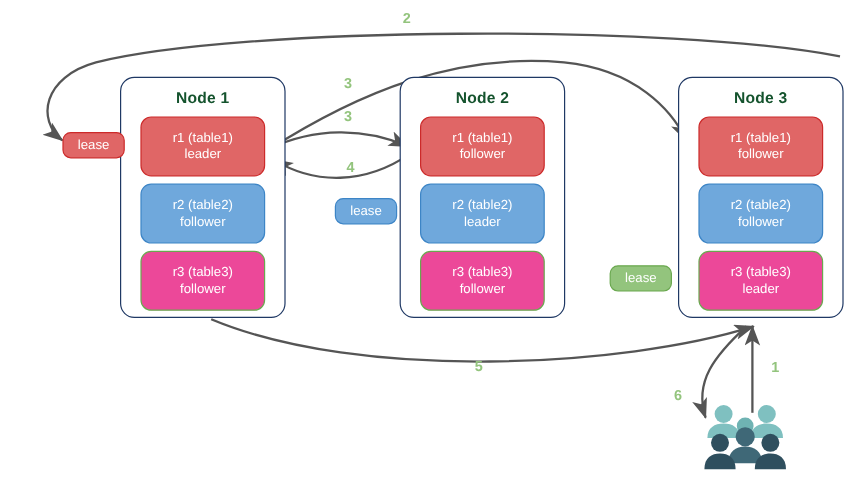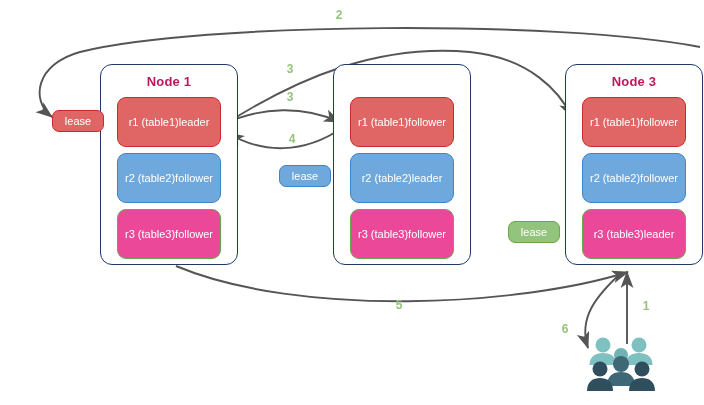--- a/index.html
+++ b/index.html
@@ -9,25 +9,25 @@
     overflow:hidden;position:relative;
   }
   #stage{position:absolute;inset:0;width:704px;height:405px;}
   svg.layer{position:absolute;left:0;top:0;width:704px;height:405px;overflow:visible;}
   .node-box{
     position:absolute;background:#ffffff;border:1.6px solid #1f3864;
     border-radius:12px;box-sizing:border-box;z-index:3;
   }
   .node-title{
     position:absolute;left:0;right:0;top:9px;text-align:center;
-    font-size:13px;font-weight:bold;color:#be185d;letter-spacing:.2px;
+    font-size:13px;font-weight:bold;color:#14532d;letter-spacing:.2px;
   }
   .replica{
     position:absolute;left:12%;width:76%;border-radius:9px;box-sizing:border-box;
-    display:flex;align-items:center;justify-content:center;
+    display:flex;flex-direction:column;align-items:center;justify-content:center;
     color:#ffffff;font-size:11px;line-height:14px;text-align:center;
   }
   .rep-r1{background:#e06666;border:1.6px solid #cc2a2a;}
   .rep-r2{background:#6fa8dc;border:1.6px solid #3d85c6;}
   .rep-r3{background:#ec4899;border:1.6px solid #6aa84f;}
   .lease{
     position:absolute;border-radius:7px;box-sizing:border-box;
     display:flex;align-items:center;justify-content:center;
     color:#ffffff;font-size:11px;z-index:4;
   }
@@ -77,20 +77,21 @@
       <span>r2 (table2)</span>
       <span>follower</span>
     </div>
     <div class="replica rep-r3" style="top:144px;height:50px;">
       <span>r3 (table3)</span>
       <span>follower</span>
     </div>
   </div>
 
   <div class="node-box" style="left:333px;top:64px;width:138px;height:201px;">
+    <div class="node-title">Node 2</div>
     <div class="replica rep-r1" style="top:32px;height:50px;">
       <span>r1 (table1)</span>
       <span>follower</span>
     </div>
     <div class="replica rep-r2" style="top:88px;height:50px;">
       <span>r2 (table2)</span>
       <span>leader</span>
     </div>
     <div class="replica rep-r3" style="top:144px;height:50px;">
       <span>r3 (table3)</span>

